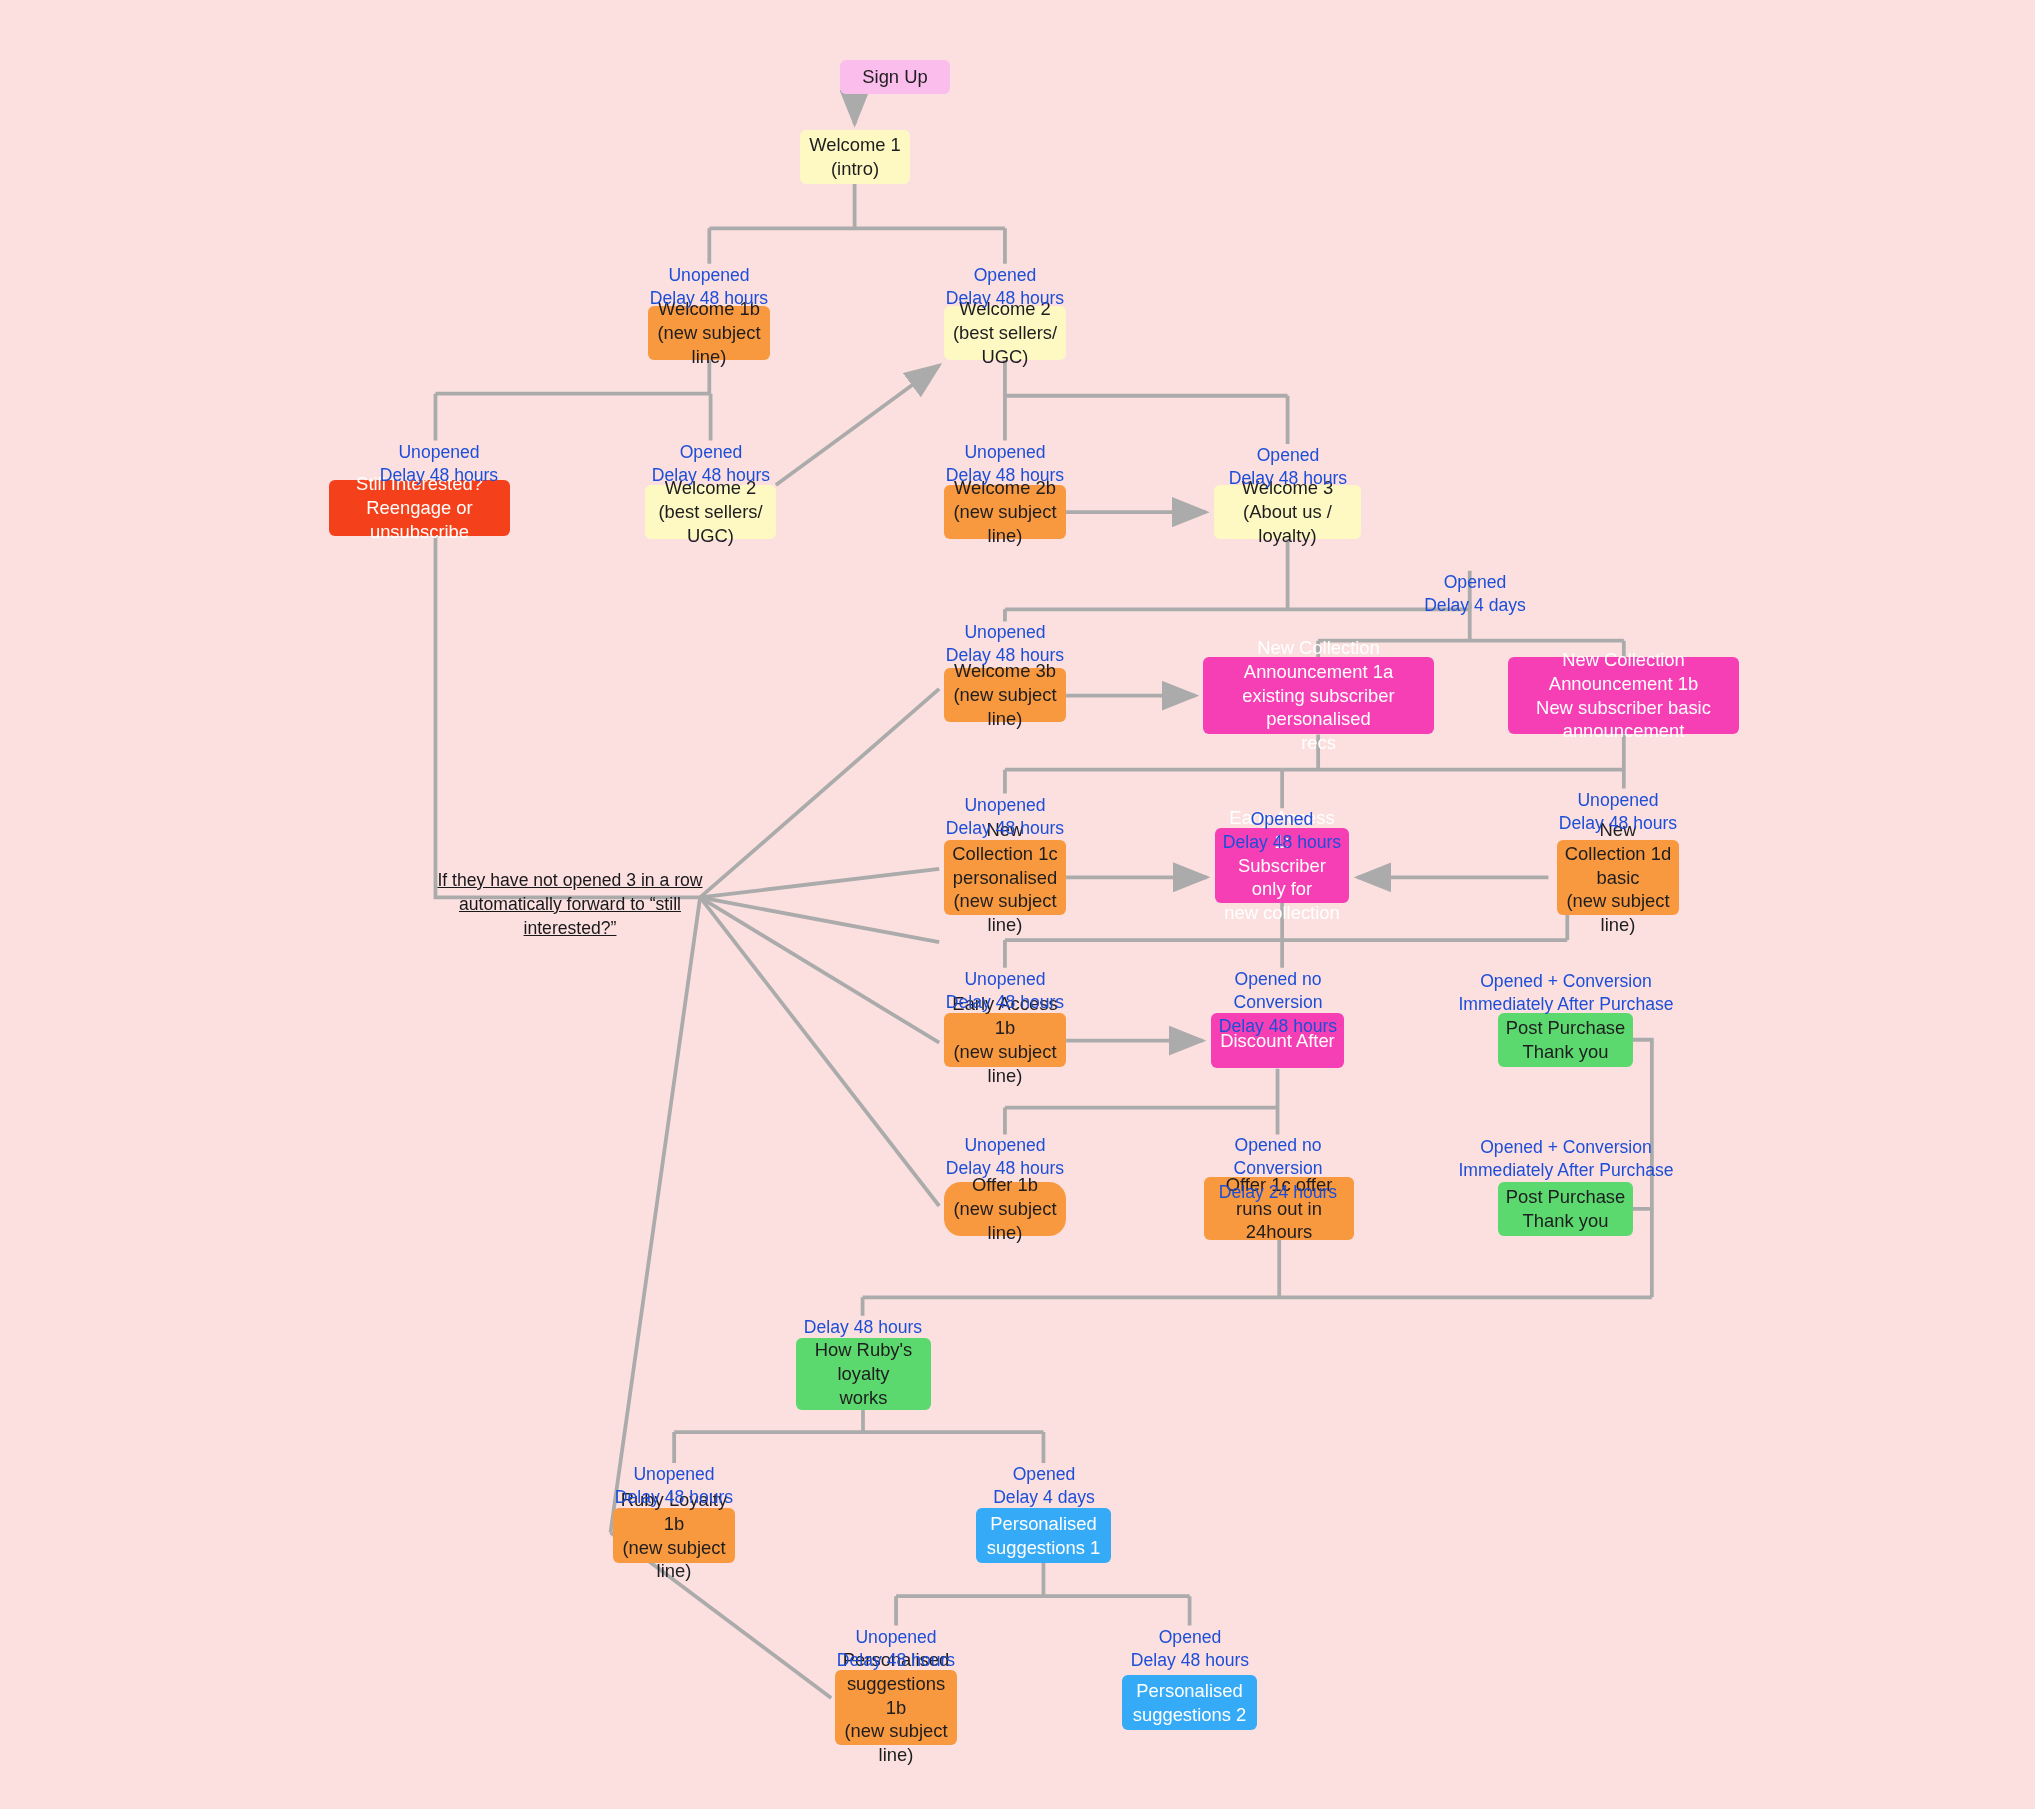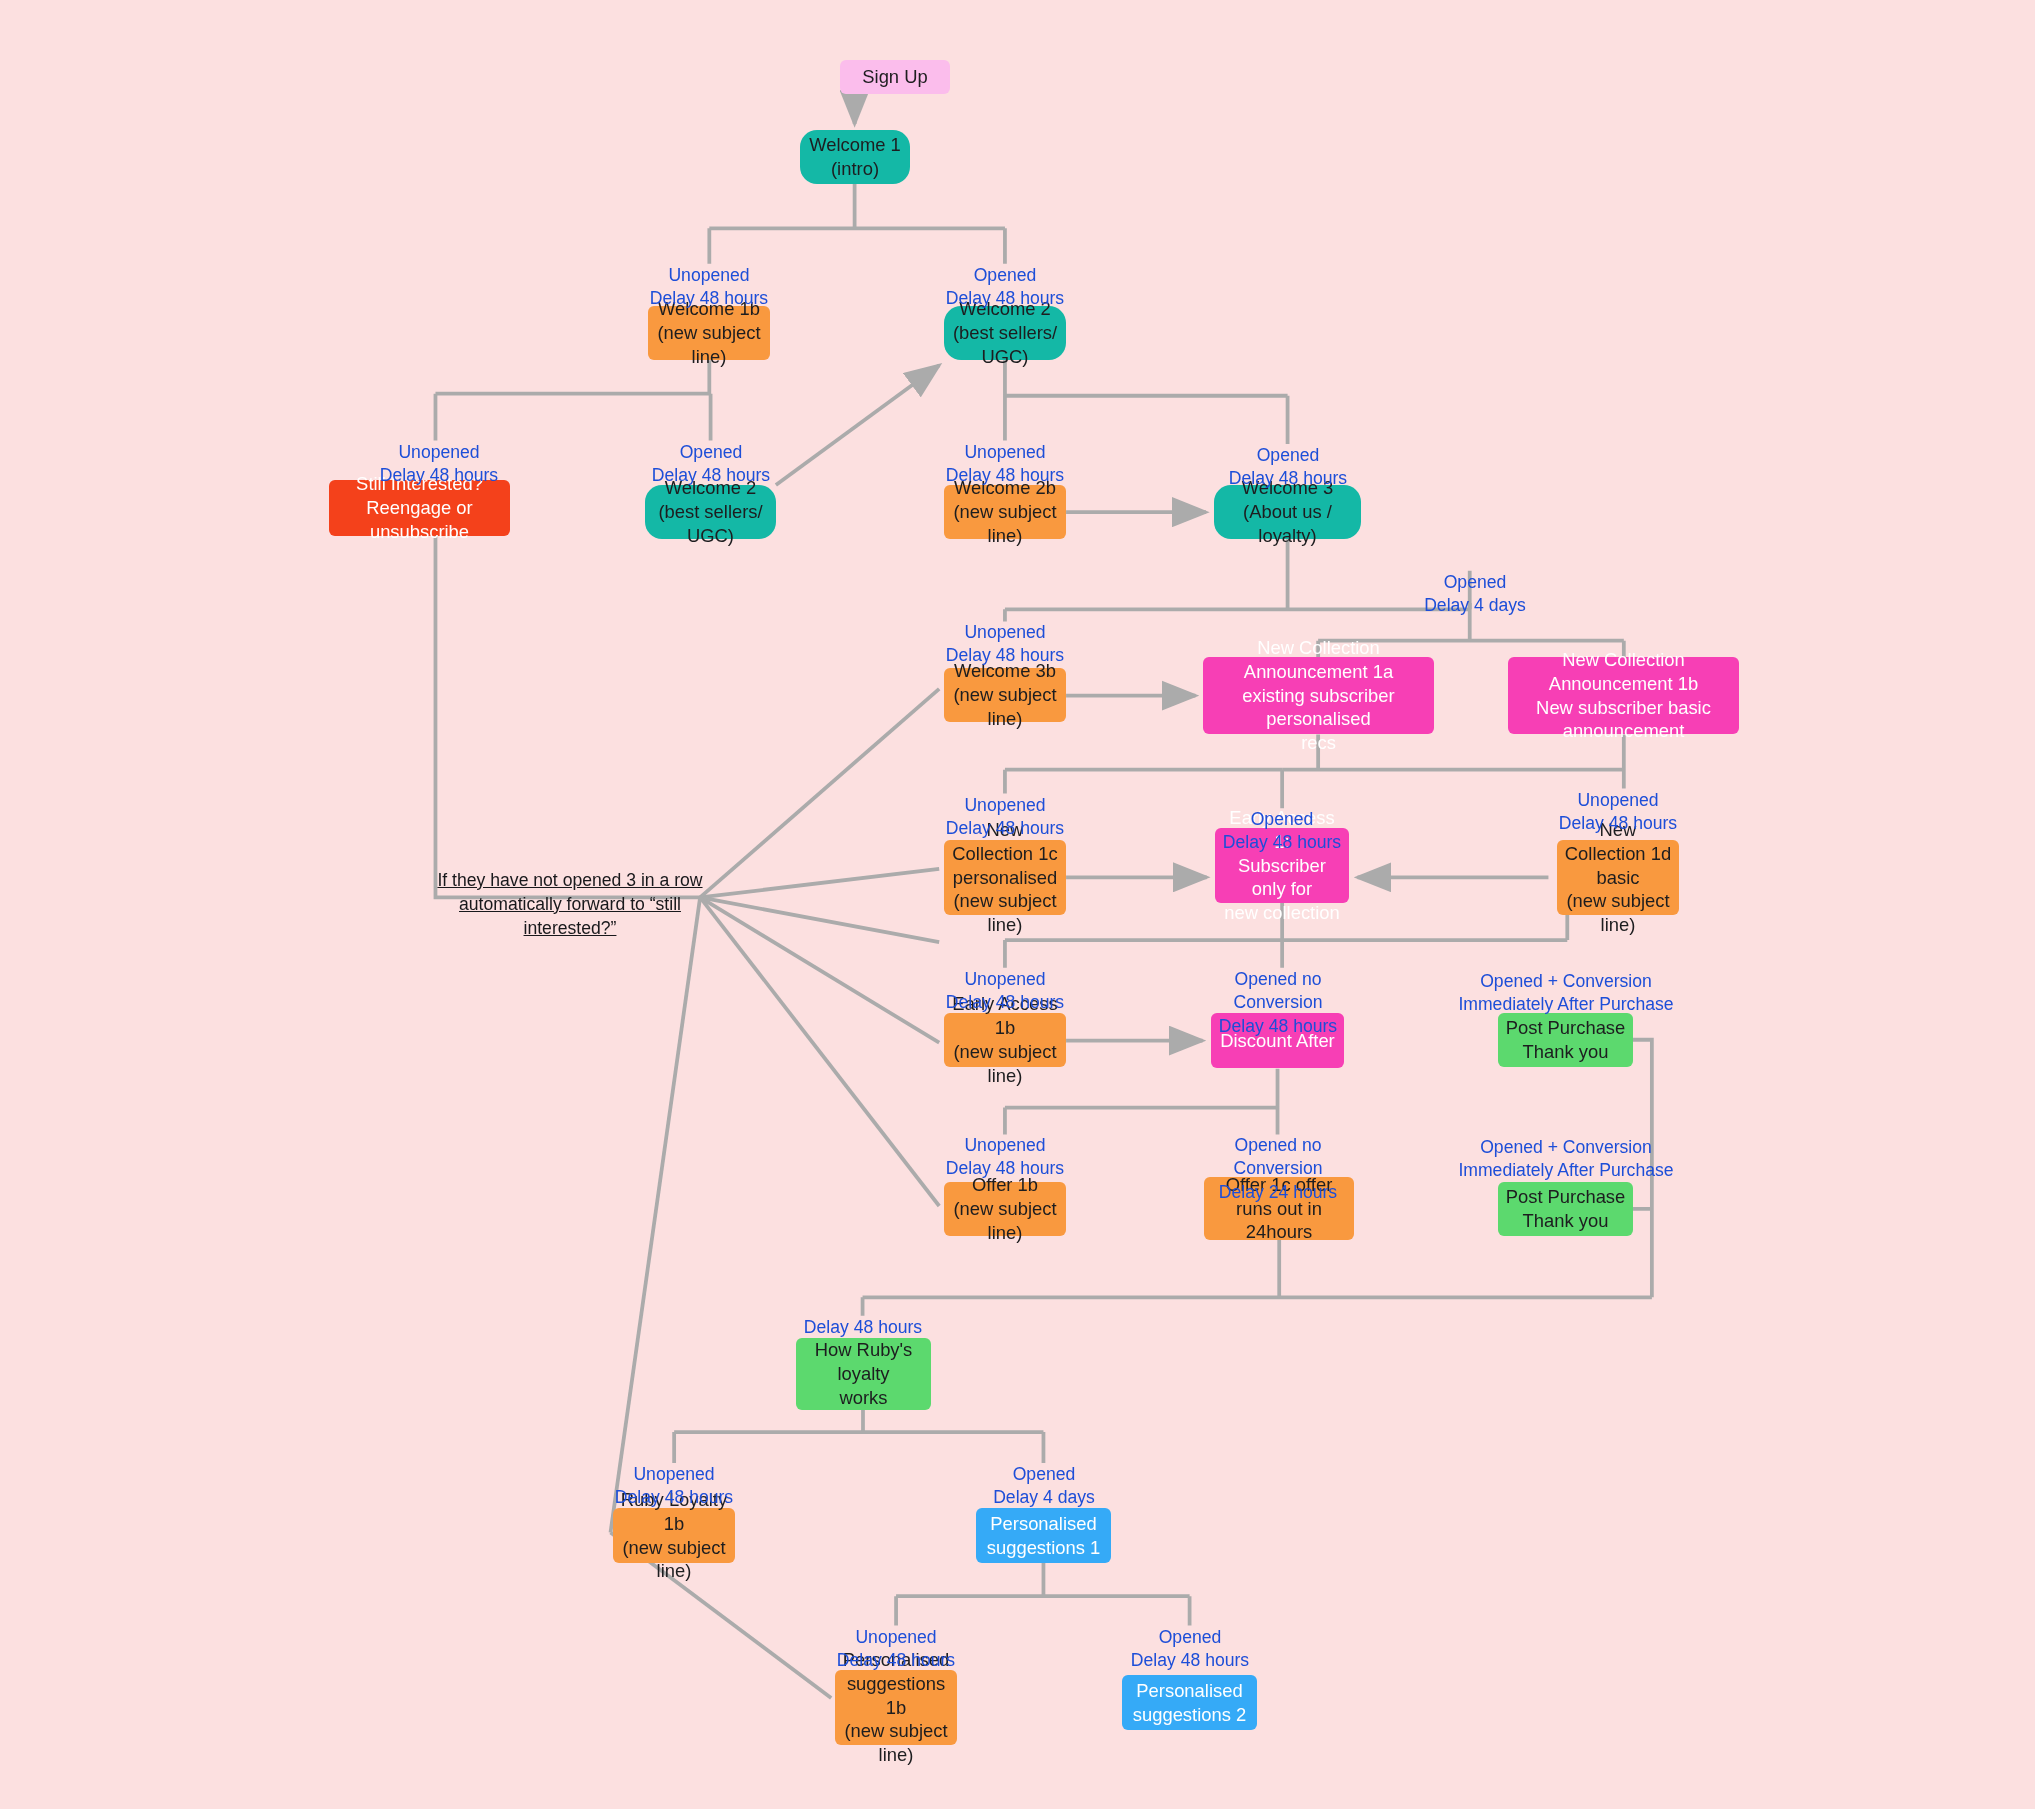--- a/index.html
+++ b/index.html
@@ -18,21 +18,21 @@
     display:flex;align-items:center;justify-content:center;
     text-align:center;
     box-sizing:border-box;
     padding:4.2px 5.9px;
     font-size:18.4px;
     line-height:1.30;
     color:#1d1d1f;
     white-space:pre-line;
   }
   .n-pink   {background:#FBBDEC;margin-left:40px;}
-  .n-cream  {background:#14b8a6;border-radius:17px;}
+  .n-cream  {background:#fef9c3;}
   .n-orange {background:#F9993F;}
   .n-red    {background:#F4411B;color:#ffffff;}
   .n-magenta{background:#F73FB5;color:#ffffff;}
   .n-green  {background:#5CD96E;}
   .n-blue   {background:#35AAF7;color:#ffffff;}
 
   .lbl{
     position:absolute;
     font-size:17.6px;
     line-height:1.33;
@@ -147,21 +147,21 @@
 Subscriber only for
 new collection</div>
       <div class="node n-orange" style="left: 1557px; top: 840px; width: 122px; height: 75px;">New Collection 1d
 basic
 (new subject line)</div>
       <div class="node n-orange" style="left: 944px; top: 1013px; width: 122px; height: 54px;">Early Access 1b
 (new subject line)</div>
       <div class="node n-magenta" style="left: 1211px; top: 1013px; width: 133px; height: 55px;">Discount After</div>
       <div class="node n-green" style="left: 1498px; top: 1013px; width: 135px; height: 54px;">Post Purchase
 Thank you</div>
-      <div class="node n-orange" style="left: 944px; top: 1182px; width: 122px; height: 54px;">Offer 1b
+      <div class="node n-orange" style="left: 944px; top: 1182px; width: 122px; height: 54px; border-radius: 17px;">Offer 1b
 (new subject line)</div>
       <div class="node n-orange" style="left: 1204px; top: 1177px; width: 150px; height: 63px;">Offer 1c offer runs out in
 24hours</div>
       <div class="node n-green" style="left: 1498px; top: 1182px; width: 135px; height: 54px;">Post Purchase
 Thank you</div>
       <div class="node n-green" style="left: 796px; top: 1338px; width: 135px; height: 72px;">How Ruby's loyalty
 works</div>
       <div class="node n-orange" style="left: 613px; top: 1508px; width: 122px; height: 55px;">Ruby Loyalty 1b
 (new subject line)</div>
       <div class="node n-blue" style="left: 976px; top: 1508px; width: 135px; height: 55px;">Personalised

